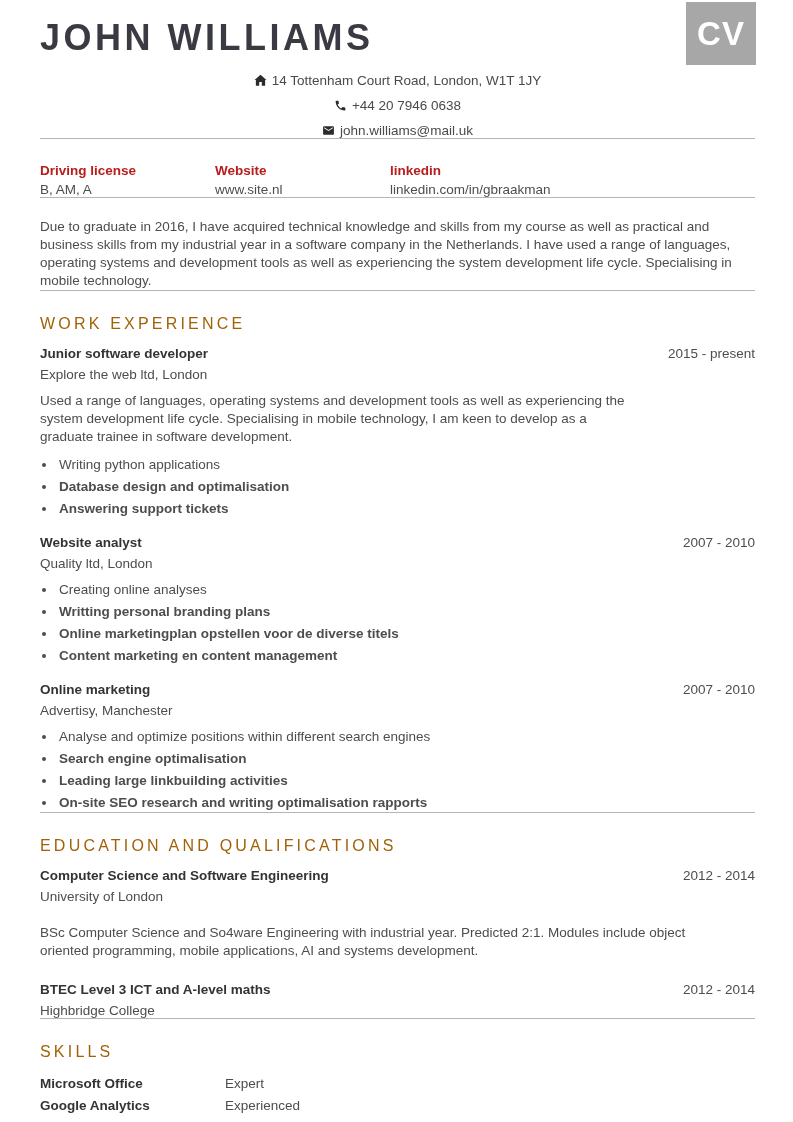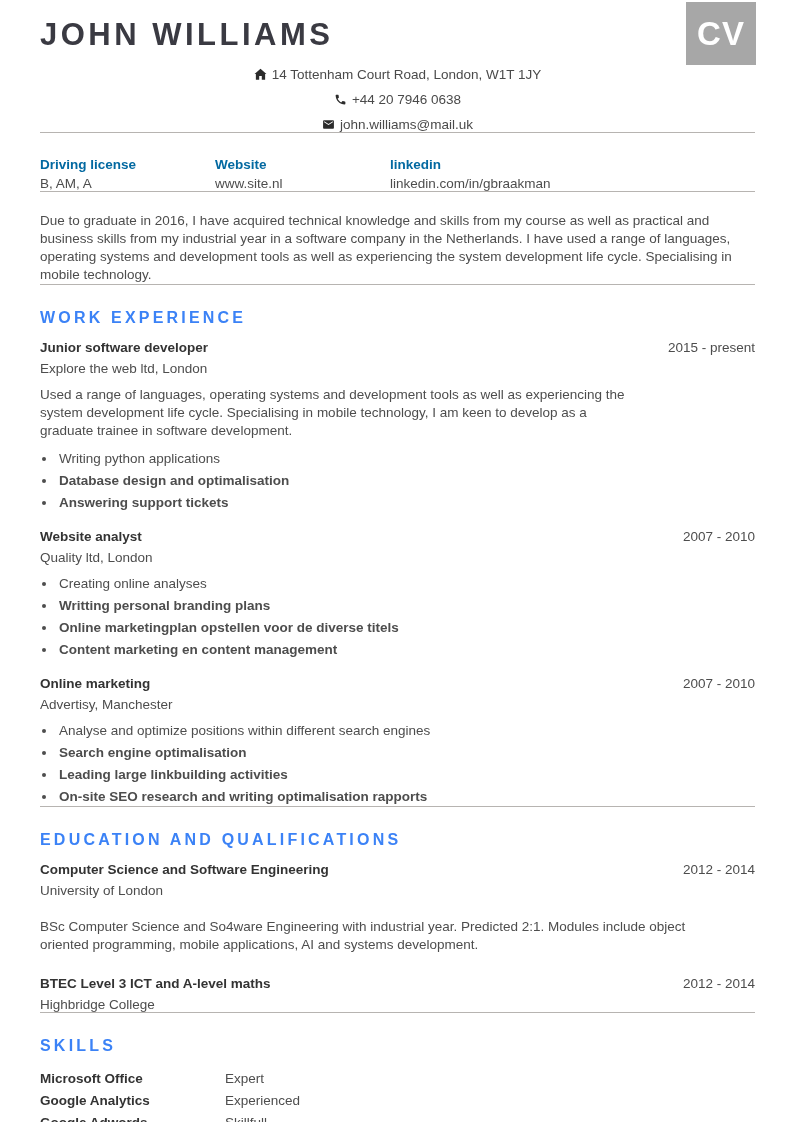--- a/index.html
+++ b/index.html
@@ -16,48 +16,48 @@
   
   .badge {
     position: absolute; top: 2px; right: 37px;
     width: 70px; height: 63px;
     background: #a7a7a7; color: #ffffff;
     display: flex; align-items: center; justify-content: center;
     font-size: 33px; font-weight: 600; letter-spacing: 1px;
   }
   h1.name {
     margin: 0; padding-top: 18px;
-    font-size: 31px; font-weight: 700;
+    font-size: 36px; font-weight: 700;
     letter-spacing: 3.5px; color: #3a3a42;
     line-height: 1.1;
   }
   .contact { display: flex; align-items: center; gap: 10px; margin-top: 15px; color: #4a4a4a; flex-direction: column; }
   .citem { display: inline-flex; align-items: center; gap: 5px; }
   .icon { display: inline-flex; width: 13px; height: 13px; flex: 0 0 auto; }
   .icon svg { width: 100%; height: 100%; fill: #2b2b2b; }
 
   hr.rule { border: none; border-top: 1.5px solid #b7b4b1; margin: 0; }
   .hr1 { margin-top: 16px; }
   .hr2 { margin-top: 22px; }
   .hr3 { margin-top: 11px; }
   .hr4 { margin-top: 24px; }
   .hr5 { margin-top: 26px; }
 
   
   .details { display: flex; margin-top: 24px; }
   .dcol { width: 175px; }
-  .dlabel { font-weight: 700; color: #0369a1; }
+  .dlabel { font-weight: 700; color: #b91c1c; }
   .dvalue { margin-top: 4px; }
 
   .summary { margin: 20px 0 0 0; line-height: 18px; color: #4d4d4d; }
 
   h2.sec {
     margin: 24px 0 0 0;
-    font-size: 16px; font-weight: 700;
-    letter-spacing: 3.2px; color: #3b82f6;
+    font-size: 16px; font-weight: 400;
+    letter-spacing: 3.2px; color: #a16207;
   }
 
   .entry { margin-top: 13px; }
   .erow { display: flex; justify-content: space-between; align-items: baseline; }
   .etitle { font-weight: 700; color: #333333; }
   .eperiod { color: #4d4d4d; }
   .ecompany { margin-top: 6px; }
   .edesc { margin: 10px 0 0 0; line-height: 18px; max-width: 600px; }
   .edudesc { margin: 20px 0 0 0; line-height: 18px; max-width: 662px; }
 

